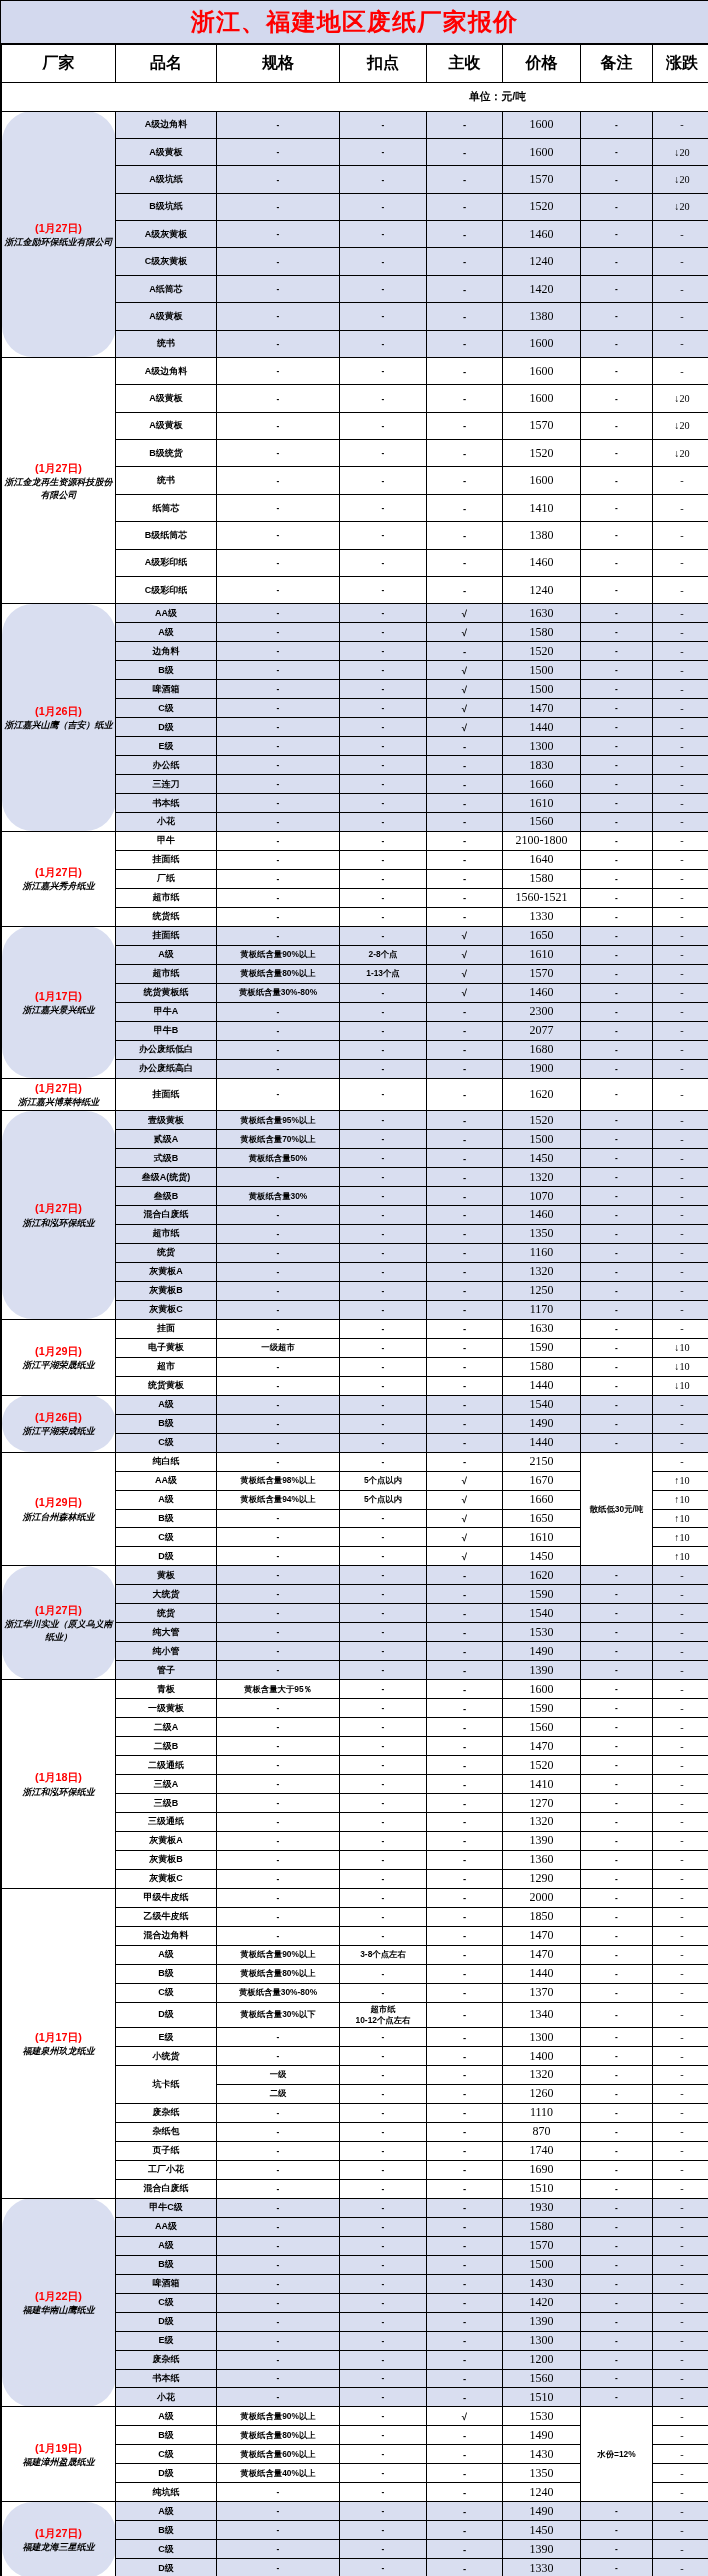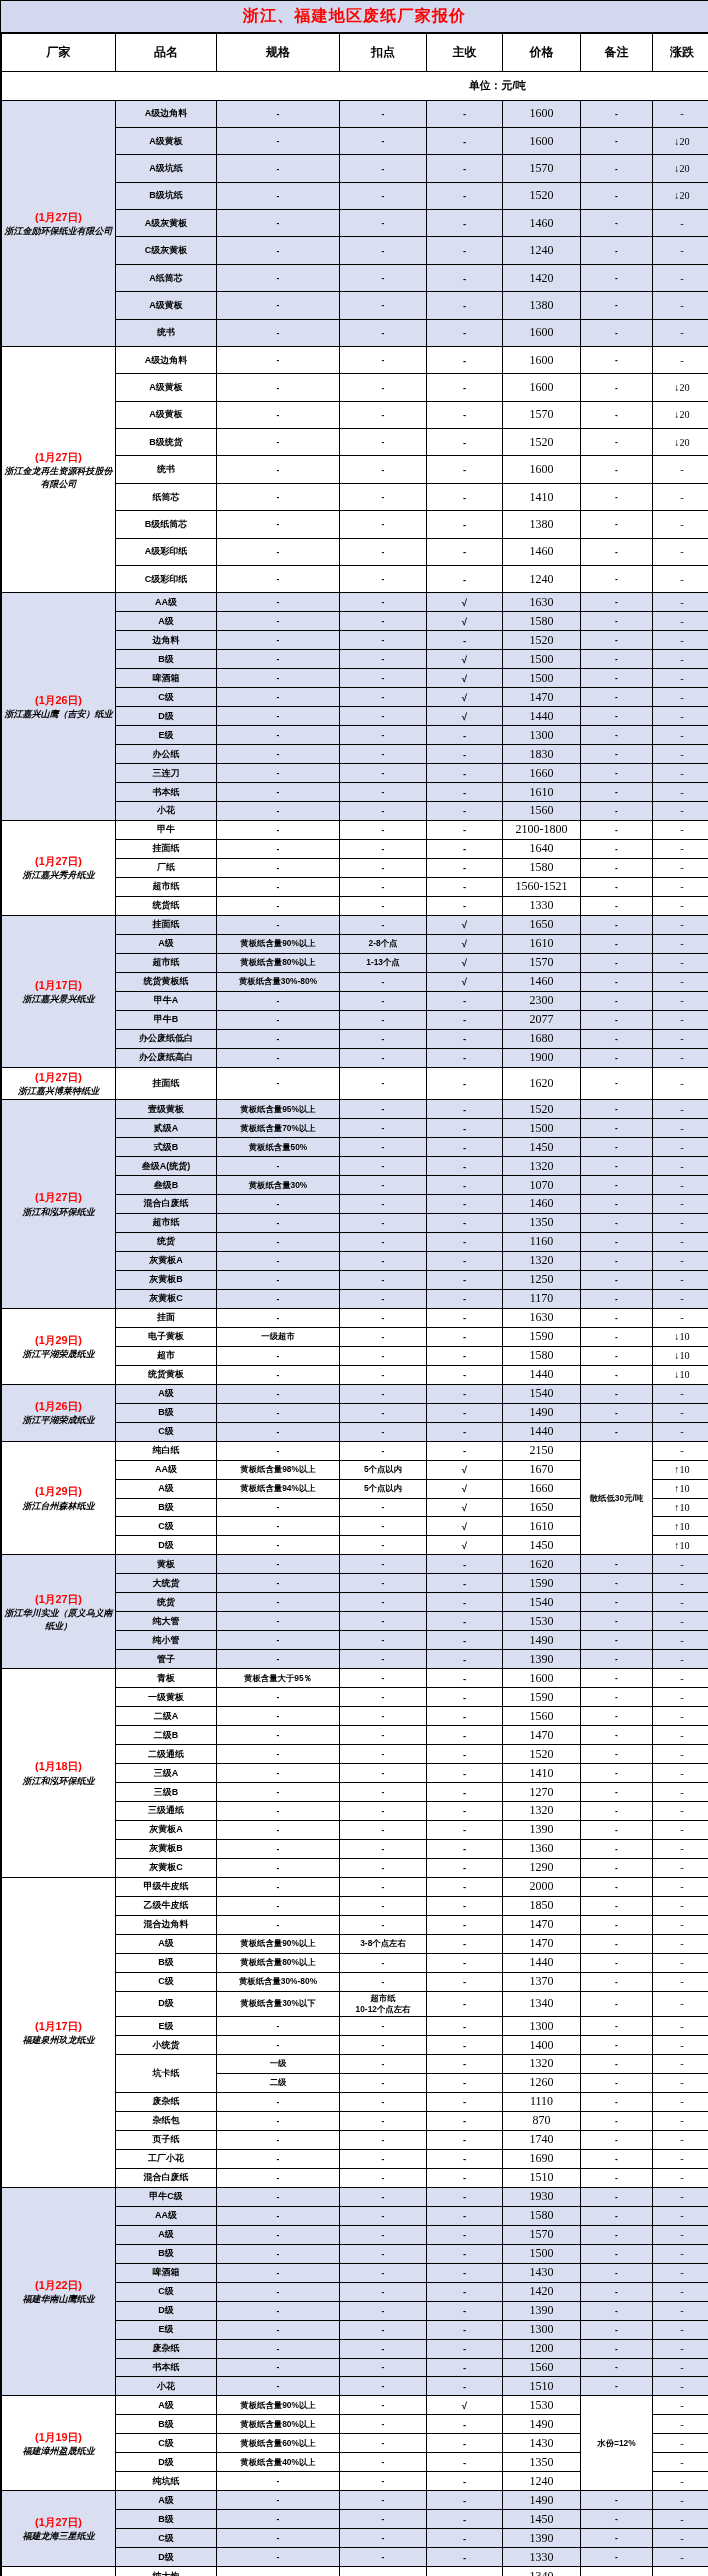--- a/index.html
+++ b/index.html
@@ -6,42 +6,42 @@
     --shade:#d9def0;
     --band:#d3d9ee;
     --red:#ff0000;
     --line:#000000;
   }
   html,body{margin:0;padding:0;background:#ffffff;}
   body{width:709px;font-family:"Liberation Sans","DejaVu Sans",sans-serif;color:#000;}
   .sheet{width:707px;border:1.2px solid var(--line);}
   .title-band{
     background:var(--band);color:var(--red);
-    font-size:16px;font-weight:bold;text-align:center;
+    font-size:24px;font-weight:bold;text-align:center;
     padding:5.4px 0 4.2px 0;border-bottom:1.2px solid var(--line);
     letter-spacing:1.2px;
   }
   table{border-collapse:collapse;table-layout:fixed;width:100%;}
   th,td{border:0.6px solid var(--line);text-align:center;vertical-align:middle;overflow:hidden;}
   th{
-    font-size:12px;font-weight:bold;height:35px;background:#fff;
+    font-size:16px;font-weight:bold;height:35px;background:#fff;
     border-bottom:1.8px solid var(--line);
     font-family:"Liberation Serif","DejaVu Serif",serif;
   }
   td.unit{
     border-bottom:1.8px solid var(--line);
     height:26px;text-align:left;padding-left:467px;
     font-size:10.8px;font-weight:bold;
   }
   tbody td{height:15.6px;font-size:9px;font-weight:600;padding:1.2px 1.2px;}
   tr.h40 td{height:24px;}
   tr.h38 td{height:23px;}
   tr.shade td{background:var(--shade);}
   td.cb{border-top:1.8px solid var(--line);}
-  td.factory{padding:1.2px 2.4px;}
+  td.factory{padding:1.2px 2.4px;border-radius:31px;}
   .fdate{color:var(--red);font-size:10.8px;font-weight:bold;line-height:1.5;}
   .fname{font-size:9px;font-weight:600;line-height:1.45;font-style:italic;}
   td.price,td.chg{
     font-family:"Liberation Serif","DejaVu Serif",serif;
     font-weight:400;font-size:12px;
   }
   td.chg{font-size:10.2px;}
   td.ded{white-space:pre-line;font-size:8.4px;}
   td.spec{font-size:8.4px;}
   td.rem{font-size:8.4px;}

